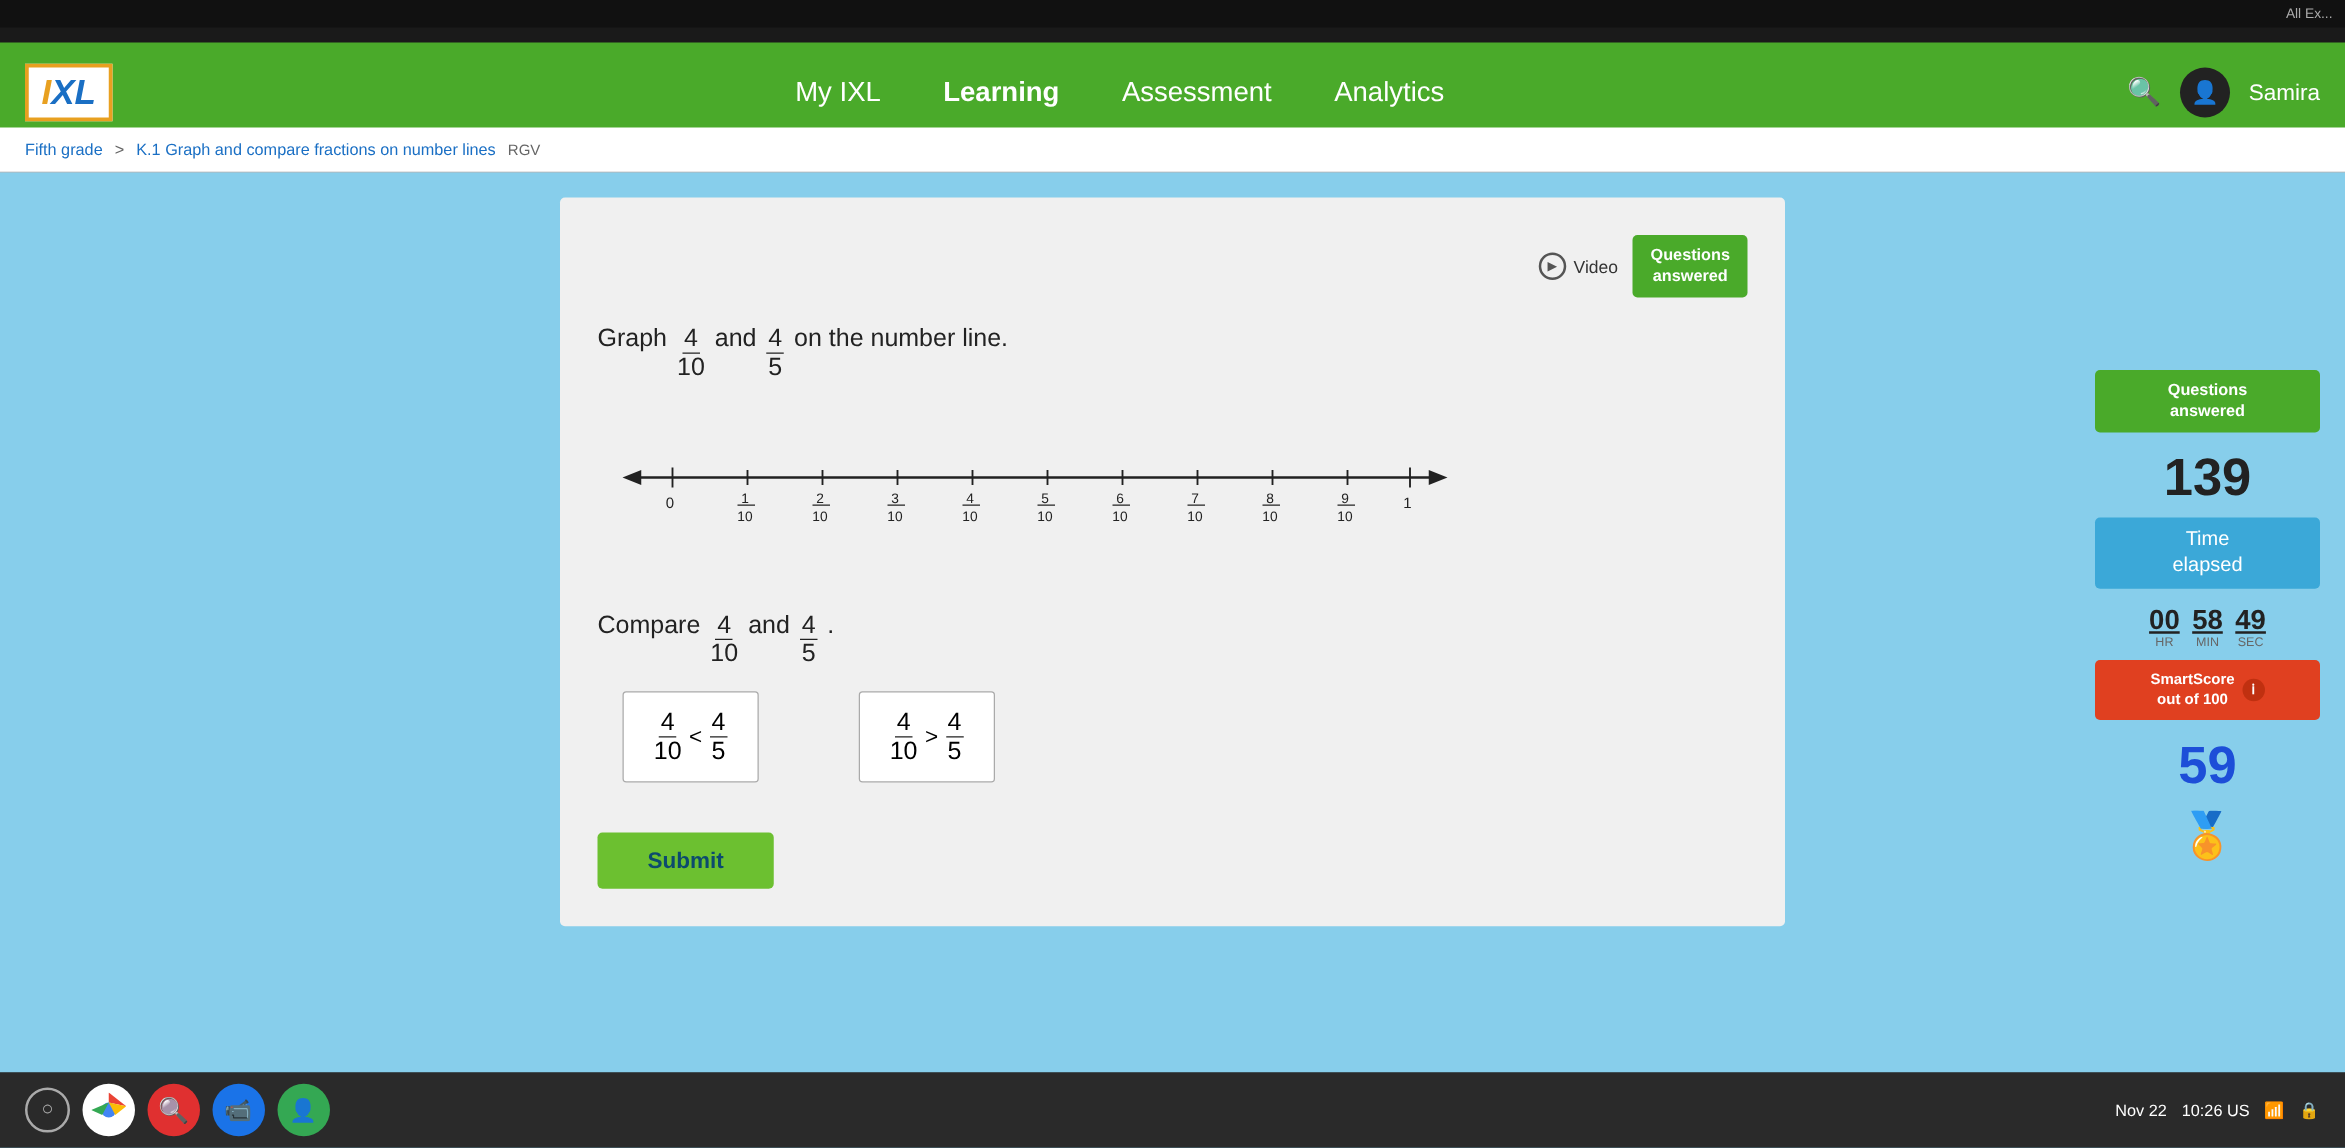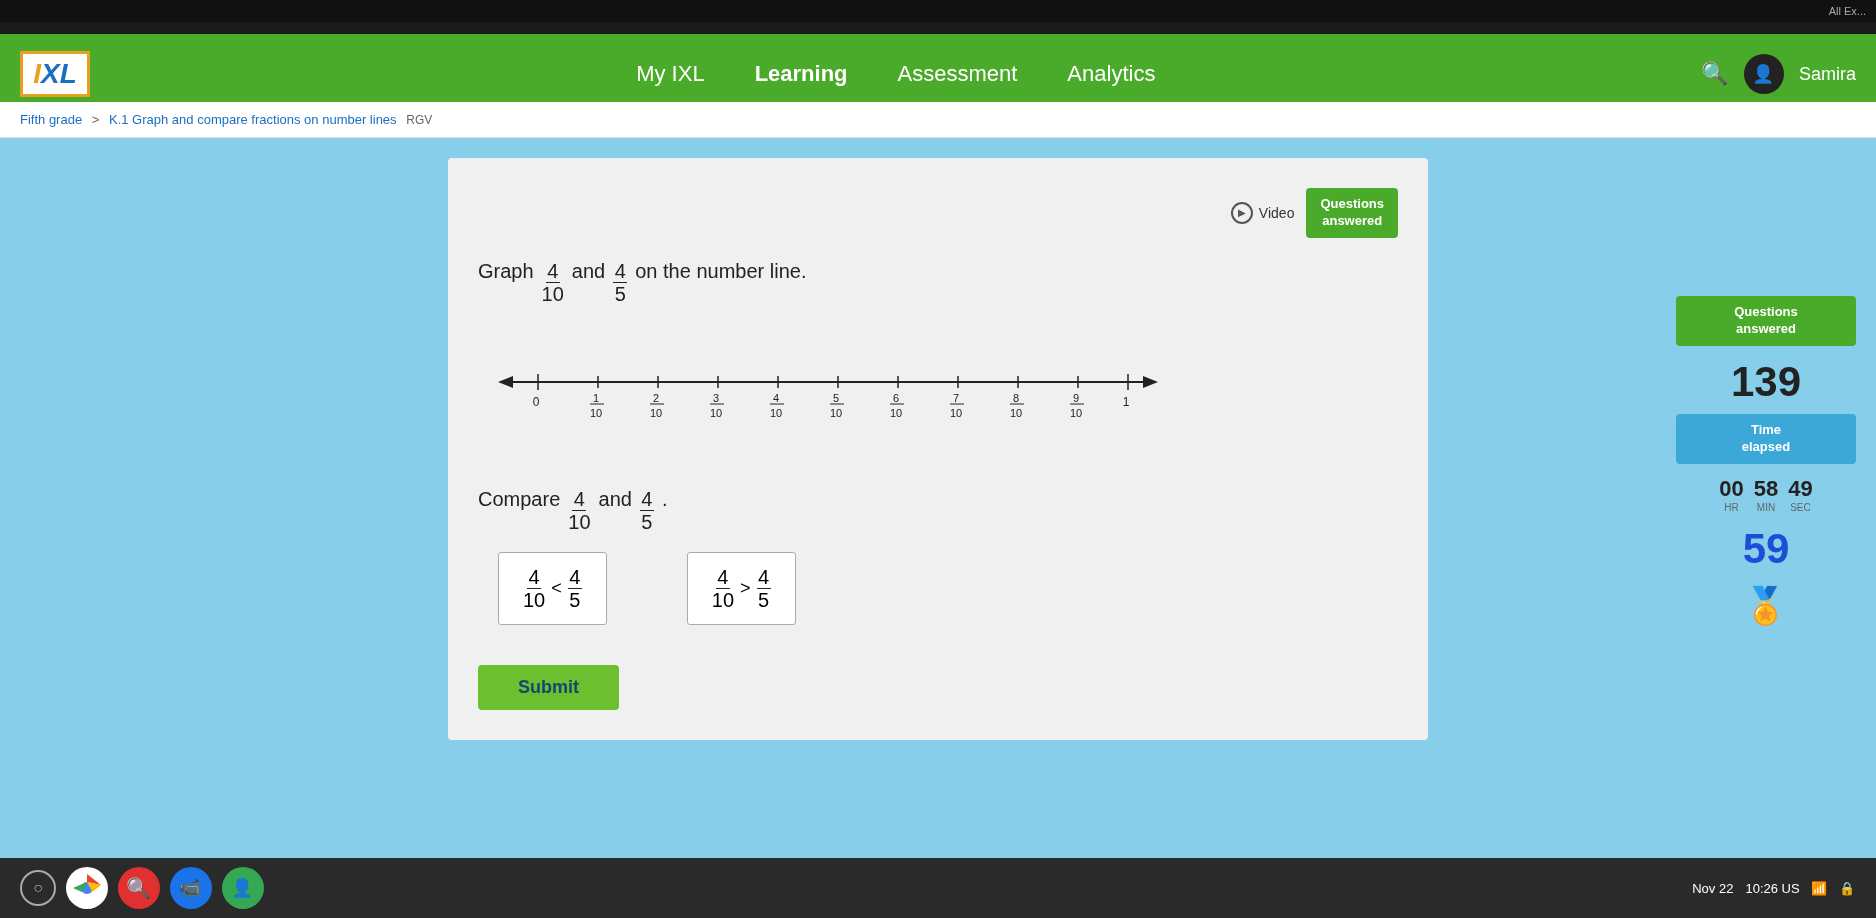--- a/index.html
+++ b/index.html
@@ -321,38 +321,39 @@
       font-weight: bold;
       color: #222;
       text-align: center;
       margin-top: 4px;
     }
     .time-elapsed-card {
       background: #3ba8d8;
       color: white;
       border-radius: 4px;
       padding: 8px 12px;
-      font-size: 13px;
-      font-weight: bold;
+      font-size: 16px;
+      font-weight: normal;
       text-align: center;
       line-height: 1.3;
     }
     .time-display {
       display: flex;
       justify-content: center;
       gap: 10px;
       margin-top: 4px;
     }
     .time-unit {
       text-align: center;
     }
     .time-num {
       font-size: 22px;
       font-weight: bold;
       color: #222;
+      text-decoration: underline;
     }
     .time-label {
       font-size: 10px;
       color: #666;
     }
     .smart-score-card {
       background: #e04020;
       color: white;
       border-radius: 4px;
       padding: 8px 12px;
@@ -630,20 +631,24 @@
       </div>
       <div class="time-unit">
         <div class="time-num">58</div>
         <div class="time-label">MIN</div>
       </div>
       <div class="time-unit">
         <div class="time-num">49</div>
         <div class="time-label">SEC</div>
       </div>
     </div>
+    <div class="smart-score-card">
+      <span>SmartScore<br>out of 100</span>
+      <div class="ss-circle">ℹ</div>
+    </div>
     <div class="smart-score-count">59</div>
     <div class="medal-icon">🏅</div>
   </div>
 
 </div>
 
 <div class="taskbar">
   <div class="home-circle">○</div>
   <div class="taskbar-icon chrome-icon">
     <svg width="28" height="28" viewBox="0 0 28 28" xmlns="http://www.w3.org/2000/svg">

